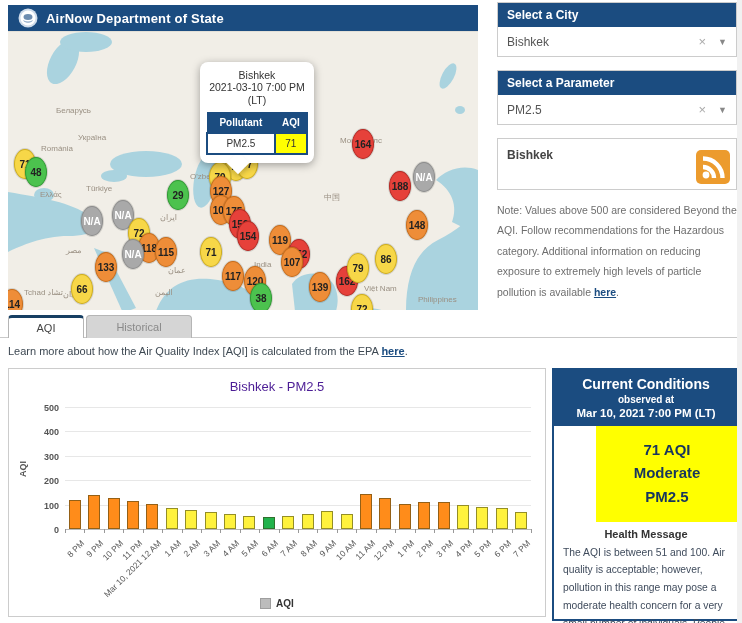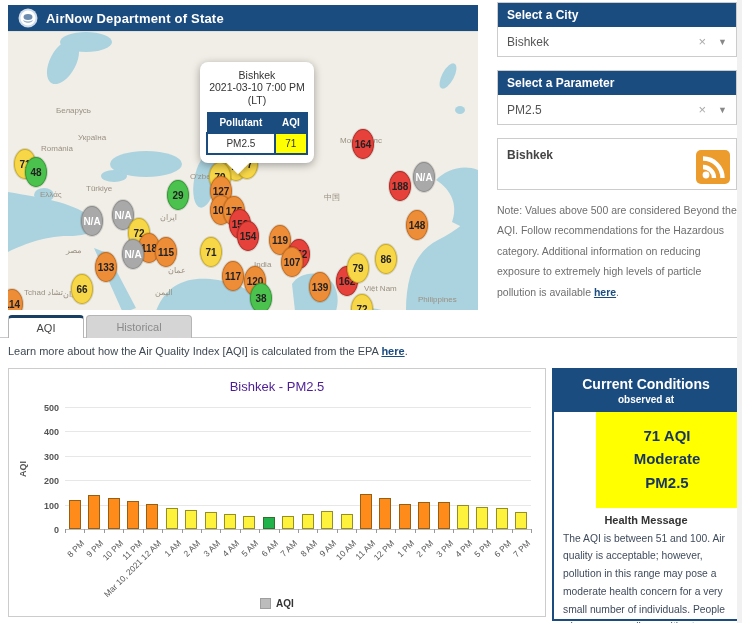--- a/index.html
+++ b/index.html
@@ -351,20 +351,21 @@
     <div class="legend">
       <span class="swatch"></span>
       <span class="ltext">AQI</span>
     </div>
   </div>
 
   <div class="cc-panel">
     <div class="cc-head">
       <div class="t1">Current Conditions</div>
       <div class="t2">observed at</div>
+      <div class="t3">Mar 10, 2021 7:00 PM (LT)</div>
     </div>
     <div class="cc-yellow">
       <div>71 AQI</div>
       <div>Moderate</div>
       <div>PM2.5</div>
     </div>
     <div class="cc-health">
       <div class="hh">Health Message</div>
       <div class="ht">The AQI is between 51 and 100. Air quality is acceptable; however, pollution in this range may pose a moderate health concern for a very small number of individuals. People who are unusually sensitive to ozone or particle pollution may experience respiratory symptoms.</div>
     </div>

